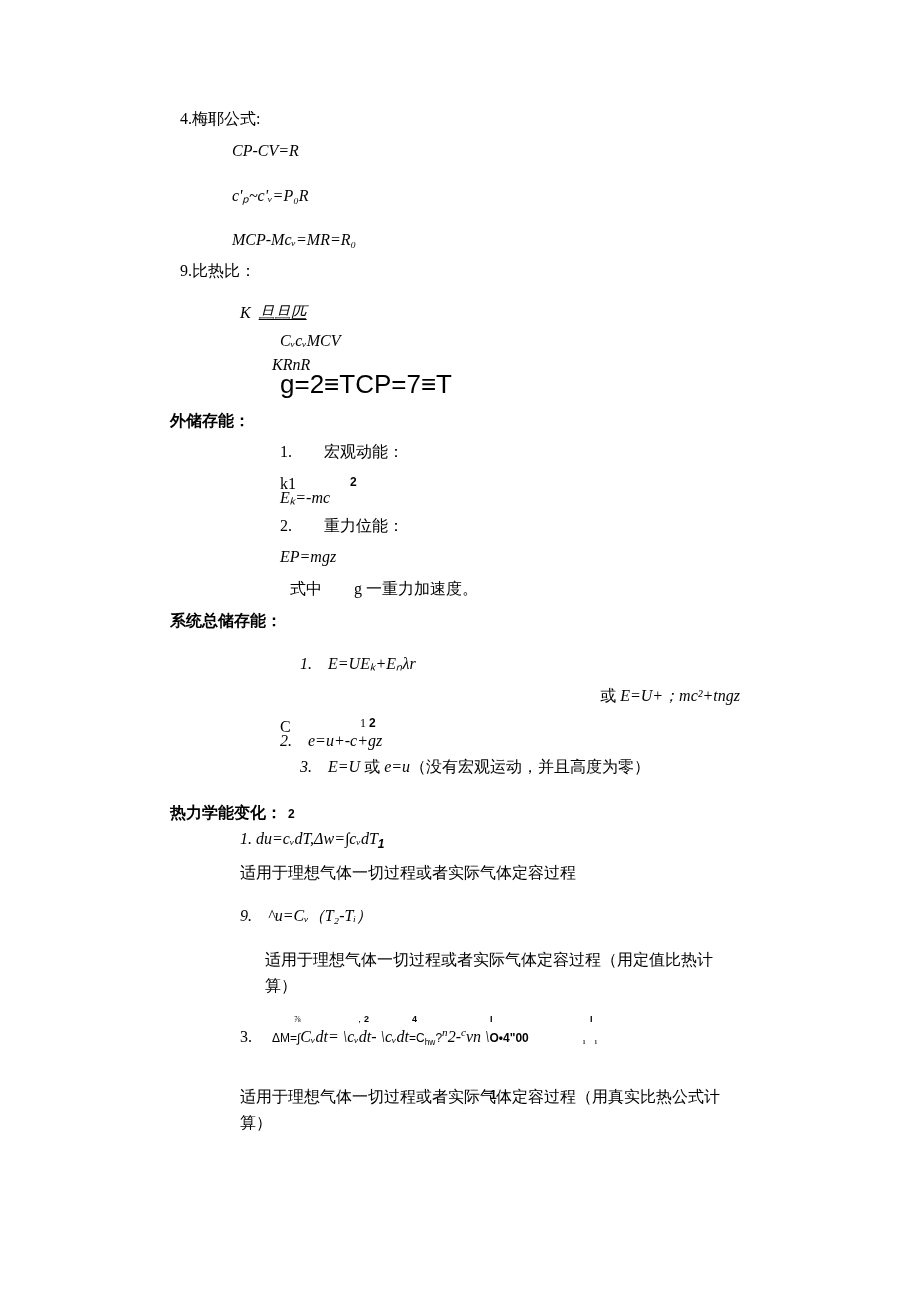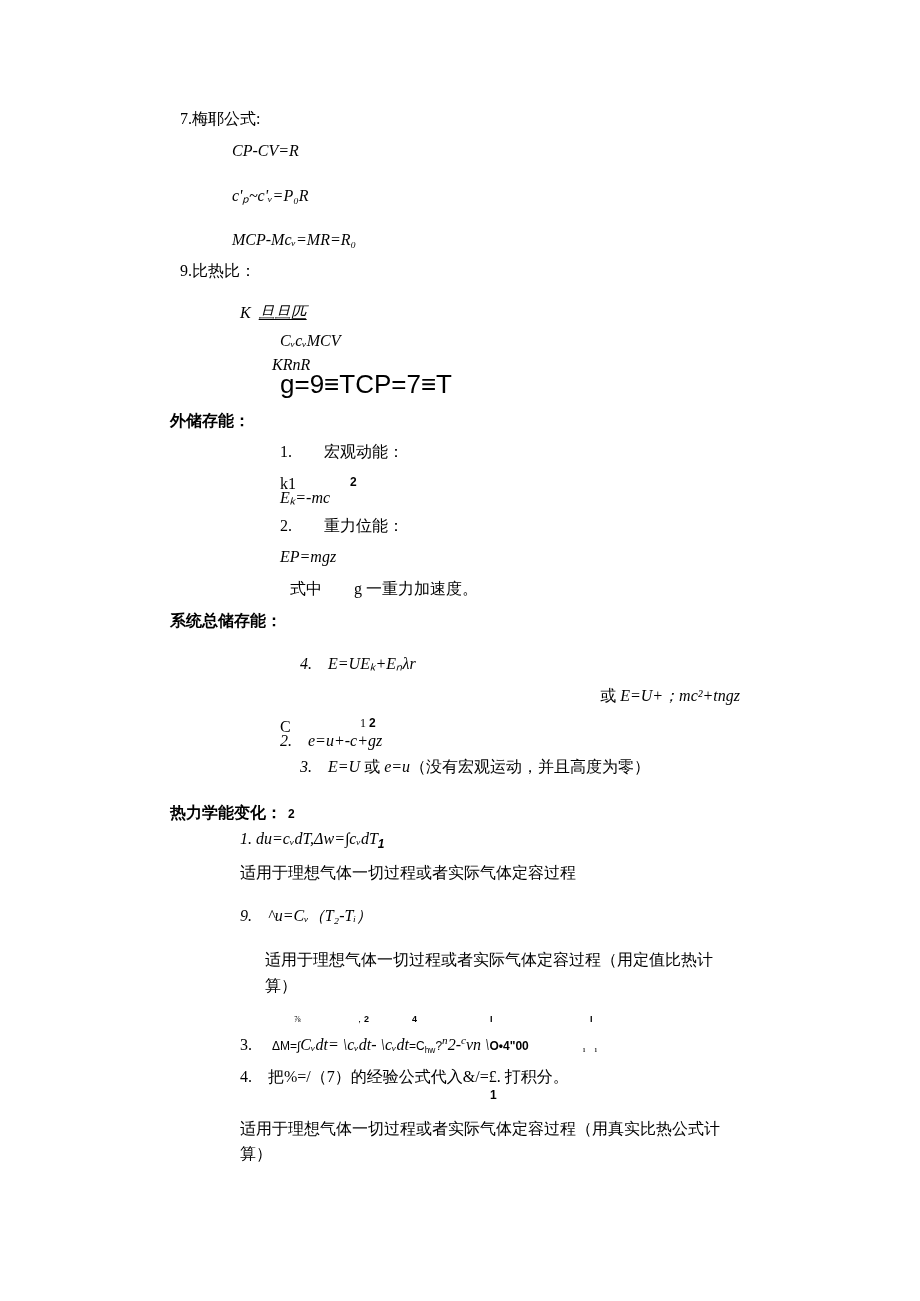--- a/index.html
+++ b/index.html
@@ -26,55 +26,55 @@
     font-family: Arial, sans-serif;
     font-size: 26px;
     font-weight: normal;
     margin-left: 50px;
   }
   sub, sup { font-size: 0.7em; line-height: 0; }
 </style>
 </head>
 <body>
 
-<div class="section">7.梅耶公式:</div>
+<div class="section">4.梅耶公式:</div>
 <div class="section indent1 times italic">CP-CV=R</div>
 <div style="height:8px"></div>
 <div class="section indent1 times italic">c'ₚ~c'ᵥ=P₀R</div>
 <div style="height:6px"></div>
 <div class="section indent1 times italic">MCP-Mcᵥ=MR=R₀</div>
 
 <div class="section">9.比热比：</div>
 <div style="height:10px"></div>
 <div class="rel" style="margin-left:60px; height:28px;">
   <span class="times italic">K</span>
   <span style="text-decoration:underline; margin-left:4px;" class="italic">旦旦匹</span>
 </div>
 <div class="times italic" style="margin-left:100px;">CᵥcᵥMCV</div>
 <div class="rel" style="height:36px;text-align:right;">
   <div class="abs times italic" style="left:92px; top:-2px;">KRnR</div>
-  <div class="abs big-eq" style="left:50px; top:10px;">g=9≡TCP=7≡T</div>
+  <div class="abs big-eq" style="left:50px; top:10px;">g=2≡TCP=7≡T</div>
 </div>
 
 <div style="height:12px"></div>
 
 <div class="section bold" style="margin-left:-10px;">外储存能：</div>
 <div class="section" style="margin-left:100px;">1.　　宏观动能：</div>
 <div class="rel" style="margin-left:100px; height:36px;">
   <div class="abs times" style="left:0; top:0;">k1</div>
   <div class="abs small bold" style="left:70px; top:2px; font-family:Arial;">2</div>
   <div class="abs times italic" style="left:0; top:14px;">Eₖ=-mc</div>
 </div>
 <div class="section" style="margin-left:100px;">2.　　重力位能：</div>
 <div class="section times italic" style="margin-left:100px;">EP=mgz</div>
 <div class="section" style="margin-left:110px;">式中　　g 一重力加速度。</div>
 
 <div class="section bold" style="margin-left:-10px;">系统总储存能：</div>
 <div style="height:6px"></div>
-<div class="section times italic" style="margin-left:120px;">4.　E=UEₖ+Eₙλr</div>
+<div class="section times italic" style="margin-left:120px;">1.　E=UEₖ+Eₙλr</div>
 <div class="section times italic" style="margin-left:100px;text-align:right;">
   <span style="font-style:normal;font-family:SimSun;">或 </span>E=U+；<span class="italic">mc²+tngz</span>
 </div>
 <div class="rel" style="margin-left:100px; height:34px;">
   <div class="abs times" style="left:0; top:0;">C</div>
   <div class="abs times small" style="left:80px; top:0;">1 <b style="font-family:Arial">2</b></div>
   <div class="abs times italic" style="left:0; top:14px;">2.　e=u+-c+gz</div>
 </div>
 <div class="section times" style="margin-left:120px;">
   <span class="italic">3.　E=U</span> <span style="font-family:SimSun;font-style:normal">或</span> <span class="italic">e=u</span><span style="font-family:SimSun;font-style:normal">（没有宏观运动，并且高度为零）</span>
@@ -96,26 +96,25 @@
 <div class="section" style="margin-left:85px;">适用于理想气体一切过程或者实际气体定容过程（用定值比热计算）</div>
 <div style="height:16px"></div>
 
 <div class="rel times" style="margin-left:60px; height:30px;">
   <span class="abs tiny" style="left:54px; top:-8px;">⅞</span>
   <span class="abs tiny" style="left:115px; top:-8px;">，<b style="font-family:Arial">2</b></span>
   <span class="abs tiny bold" style="left:172px; top:-8px; font-family:Arial">4</span>
   <span class="abs tiny bold" style="left:250px; top:-8px; font-family:Arial">I</span>
   <span class="abs tiny bold" style="left:350px; top:-8px; font-family:Arial">I</span>
 
-  <span class="abs" style="left:0; top:12px;">
+  <span class="abs" style="left:0; top:4px;">
     <span>3.　</span>
     <span class="small" style="font-family:Arial">ΔM=∫</span><span class="italic">Cᵥdt= \</span><span class="italic">cᵥdt- \</span><span class="italic">cᵥdt</span><span class="small" style="font-family:Arial">=C<sub>hw</sub>?</span><sup class="italic">n</sup><span class="italic">2-</span><sup class="italic">c</sup><span class="italic">vn \</span><span class="small bold" style="font-family:Arial">O•4"00</span>
     <span style="margin-left:50px" class="tiny bold">₁　₁</span>
   </span>
 </div>
 
 <div style="height:8px"></div>
 <div class="rel section times" style="margin-left:60px;">
-  <span style="font-family:SimSun">4.　把%=/（7）的经验公式代入&amp;/=£. 打积分。</span>
   <div class="abs small bold" style="left:250px; top:22px; font-family:Arial">1</div>
 </div>
 <div style="height:14px"></div>
 <div class="section" style="margin-left:60px;">适用于理想气体一切过程或者实际气体定容过程（用真实比热公式计算）</div>
 
 </body></html>

